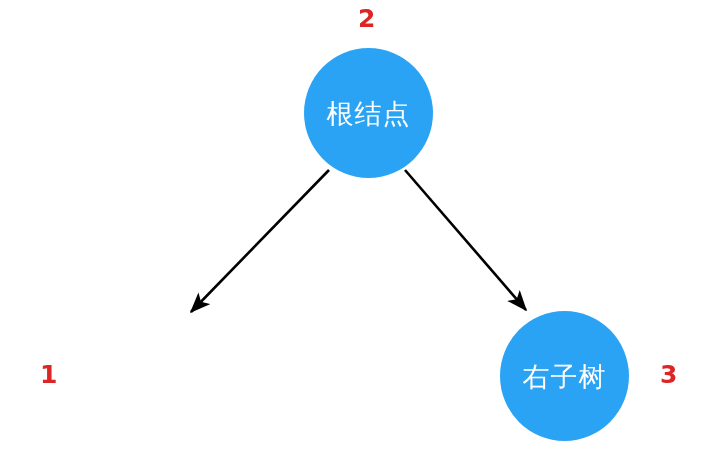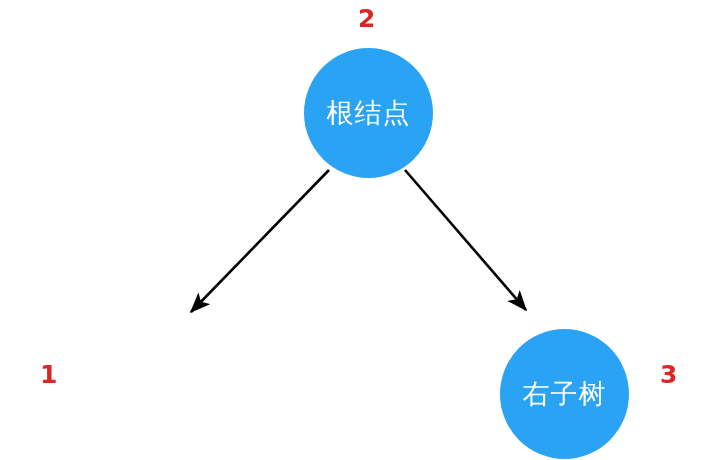--- a/index.html
+++ b/index.html
@@ -28,21 +28,20 @@
     pointer-events: none;
   }
   .tree-node {
     position: absolute;
     border-radius: 50%;
     background: #2AA3F5;
     display: flex;
     align-items: center;
     justify-content: center;
     box-sizing: border-box;
-    font-family: Liberation Serif, serif;
   }
   .node-label {
     color: #ffffff;
     font-size: 27px;
     line-height: 1;
     letter-spacing: 1px;
     white-space: nowrap;
     font-weight: 400;
   }
   #node-root {
@@ -52,21 +51,21 @@
     height: 130px;
   }
   #node-left {
     left: 82px;
     top: 311px;
     width: 129px;
     height: 130px;
   }
   #node-right {
     left: 500px;
-    top: 329px;
+    top: 311px;
     width: 129px;
     height: 130px;
   }
   .order-marker {
     position: absolute;
     color: #DC2626;
     font-weight: bold;
     font-size: 25px;
     line-height: 1;
     white-space: nowrap;

